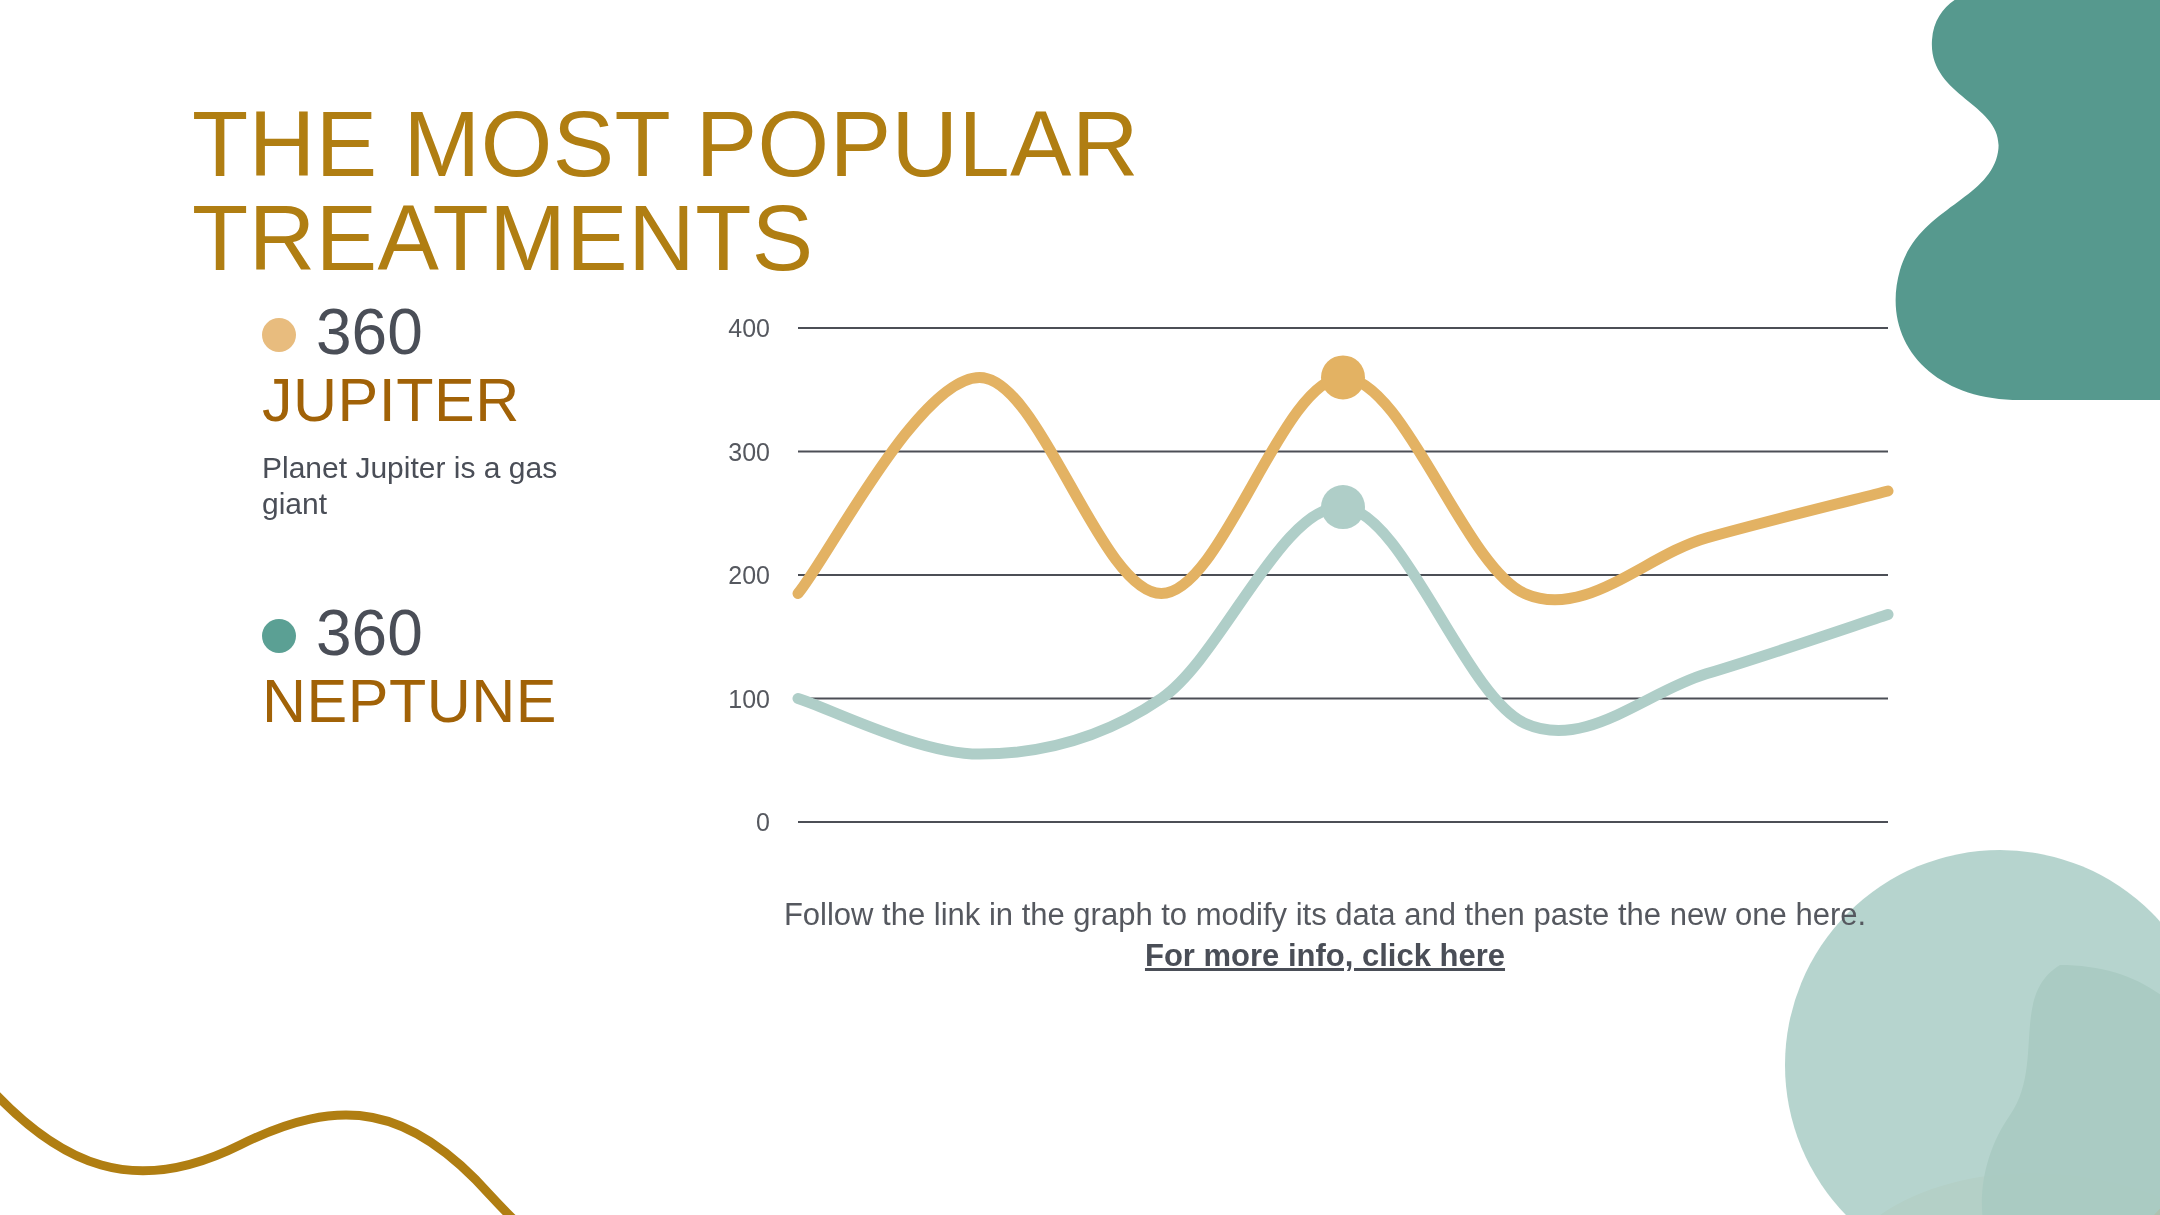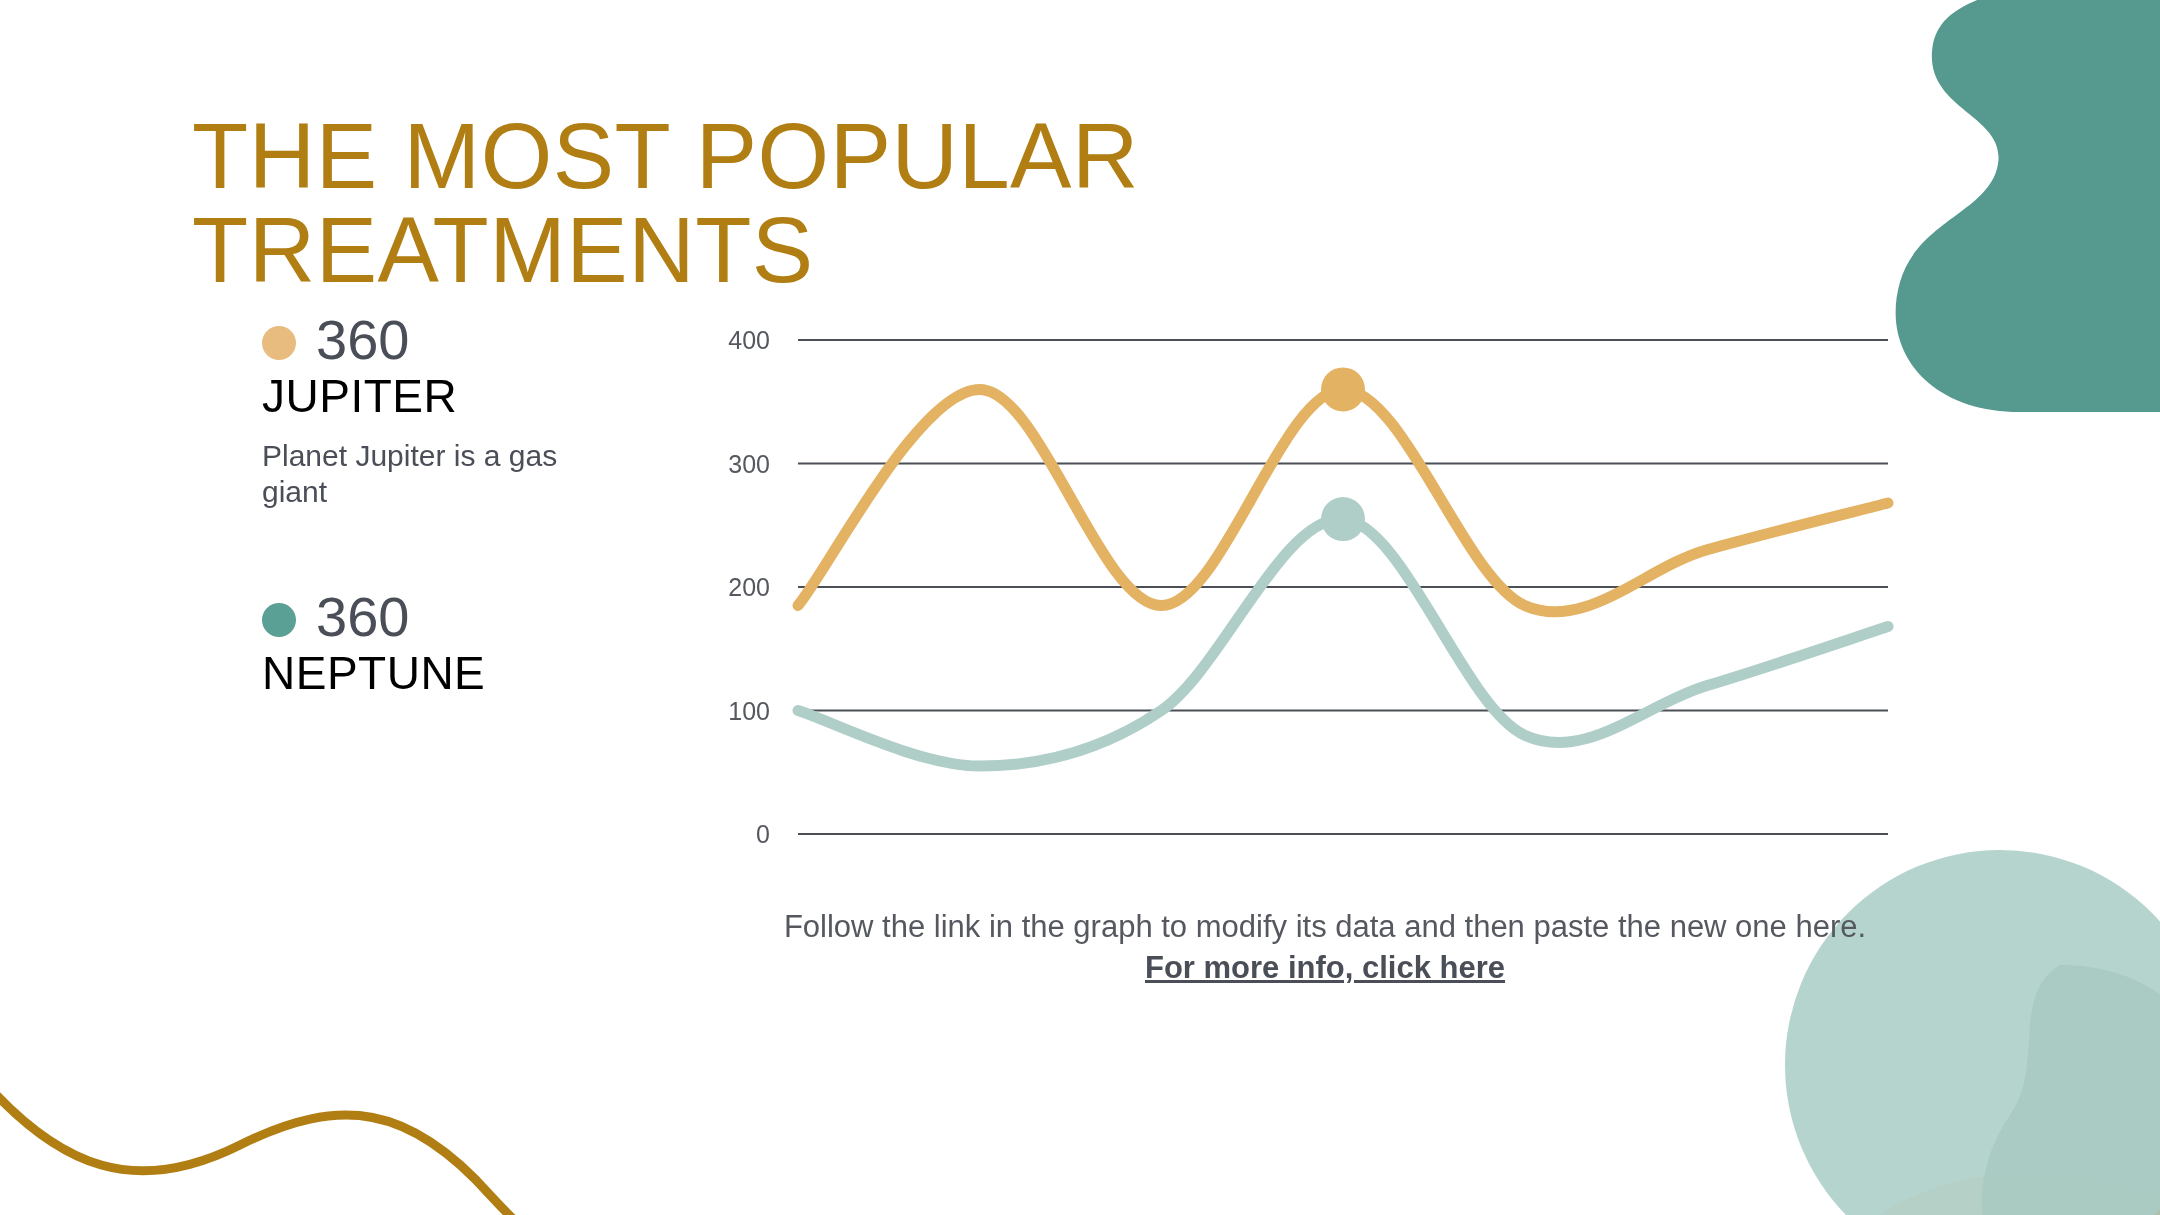--- a/index.html
+++ b/index.html
@@ -3,21 +3,21 @@
 <meta charset="utf-8">
 <style>
   * { margin:0; padding:0; box-sizing:border-box; }
   html,body { width:2160px; height:1215px; }
   body {
     background:#ffffff;
     font-family:"Liberation Sans", sans-serif;
     position:relative;
     overflow:hidden;
   }
-  .slide { position:absolute; inset:0;margin-top:12px; }
+  .slide { position:absolute; inset:0; }
 
   
   .deco { position:absolute; pointer-events:none; }
   #deco-blob-teal-topright { top:-30px; right:-40px; width:330px; height:430px; }
   #deco-wave-gold-bottomleft { left:-10px; bottom:-20px; width:640px; height:200px; }
   #deco-cluster-bottomright { right:-60px; bottom:-70px; width:460px; height:470px; }
 
   
   #page-title {
     position:absolute;
@@ -29,23 +29,23 @@
     font-weight:400;
     letter-spacing:0.5px;
     white-space:pre-line;
   }
 
   
   #stats-column { position:absolute; left:262px; top:300px; width:380px; }
   .stat-block { margin-bottom:78px; }
   .stat-headline { display:flex; align-items:center; gap:20px; }
   .stat-dot { width:34px; height:34px; border-radius:50%; flex:0 0 auto; margin-top:6px; }
-  .stat-value { font-size:56px; color:#4A4E57; line-height:1; font-weight:400; }
+  .stat-value { font-size:64px; color:#4A4E57; line-height:1; font-weight:400; }
   .stat-name {
-    font-size:46px; color:#000000; line-height:1.08;
+    font-size:61px; color:#a16207; line-height:1.08;
     margin-top:4px; letter-spacing:0.5px;
   }
   .stat-desc {
     font-size:30px; color:#4A4E57; line-height:1.22;
     margin-top:16px; max-width:360px;
   }
 
   
   #chart-area { position:absolute; left:688px; top:320px; width:1200px; height:510px; }
   #chart-svg { display:block; width:100%; height:100%; overflow:visible; }

